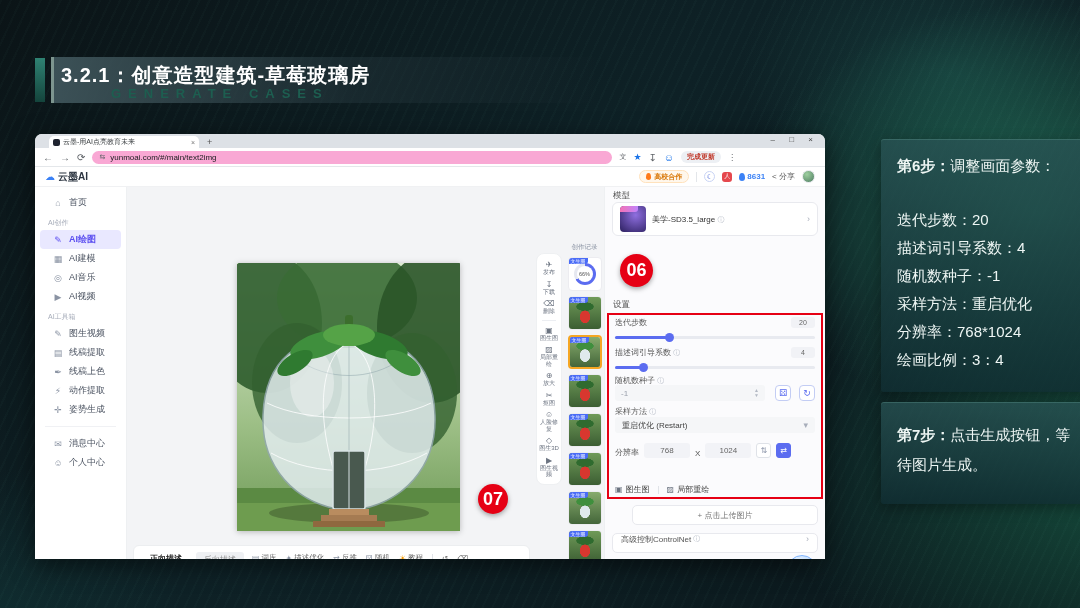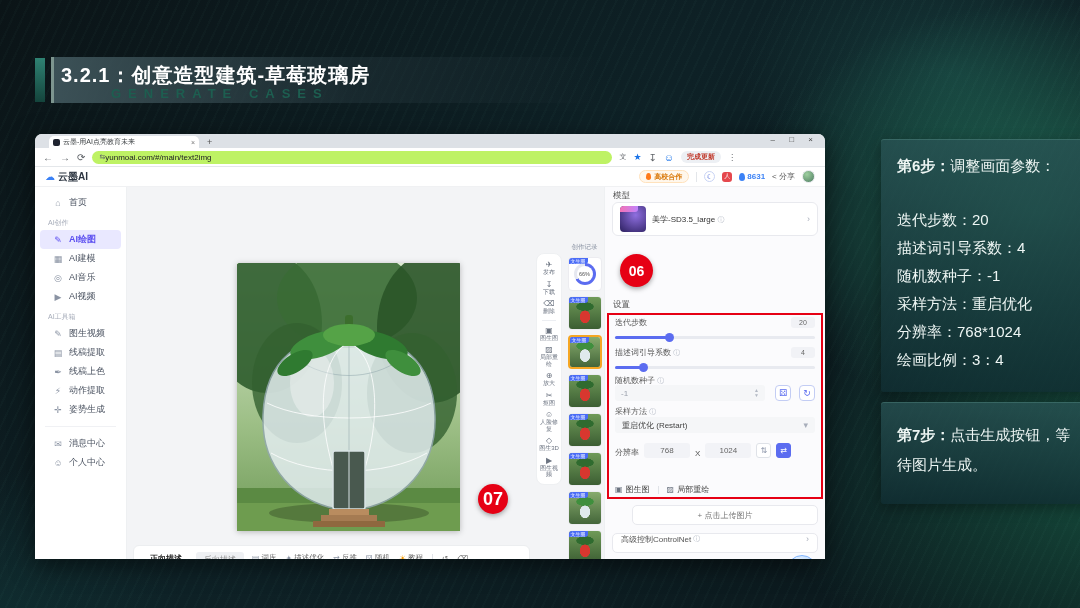--- a/index.html
+++ b/index.html
@@ -25,21 +25,21 @@
   .browser{position:absolute;left:35px;top:134px;width:790px;height:425px;background:#fff;border-radius:7px 7px 0 0;box-shadow:0 6px 24px rgba(0,0,0,.55);overflow:hidden;}
   .tabstrip{position:absolute;left:0;top:0;right:0;height:14px;background:#dde1e6;}
   .tab{position:absolute;left:14px;top:2px;width:150px;height:12px;background:#fff;border-radius:5px 5px 0 0;display:flex;align-items:center;padding:0 4px;gap:3px;}
   .fav{width:7px;height:7px;border-radius:2px;background:#1f2430;flex:none;}
   .tabtitle{font-size:7px;color:#3c4043;white-space:nowrap;overflow:hidden;flex:1;}
   .tabx{font-size:7px;color:#777;}
   .newtab{position:absolute;left:172px;top:3px;font-size:9px;color:#555;}
   .winctl{position:absolute;right:6px;top:1px;font-size:8px;color:#444;letter-spacing:6px;}
   .toolbar{position:absolute;left:0;top:14px;right:0;height:19px;background:#fff;border-bottom:1px solid #e4e7ea;display:flex;align-items:center;padding:0 8px;gap:7px;}
   .navic{font-size:10px;color:#5f6368;}
-  .urlpill{flex:1;height:13px;background:#bef264;border-radius:7px;display:flex;align-items:center;padding:0 7px;max-width:520px;}
+  .urlpill{flex:1;height:13px;background:#f9a8d4;border-radius:7px;display:flex;align-items:center;padding:0 7px;gap:5px;max-width:520px;}
   .urlic{font-size:7px;color:#5f6368;}
   .urltxt{font-size:8px;color:#202124;white-space:nowrap;}
   .star{color:#1a73e8;font-size:9px;}
   .updpill{height:12px;border-radius:6px;background:#edf0f4;color:#c0392b;font-size:7px;display:flex;align-items:center;padding:0 6px;font-weight:bold;}
   .kebab{font-size:8px;color:#5f6368;}
 
   
   .apphdr{position:absolute;left:0;top:33px;right:0;height:20px;background:#fff;border-bottom:1px solid #f0f1f3;display:flex;align-items:center;padding:0 10px;}
   .logo{display:flex;align-items:center;gap:3px;font-size:10px;font-weight:bold;color:#2b3440;}
   .cloud{color:#3b82f6;font-size:10px;}
@@ -492,21 +492,21 @@
             
           </div>
 
         </div>
 
         <div class="redbox" style="left:2px;top:126px;right:2px;height:186px"></div>
       </div>
 
     </div>
 
-    <div class="nbadge" style="left:585px;top:120px;width:33px;height:33px;font-size:14px">06</div>
+    <div class="nbadge" style="left:585px;top:120px;width:33px;height:33px;font-size:18px">06</div>
     <div class="nbadge" style="left:443px;top:350px;width:30px;height:30px;font-size:18px">07</div>
   </div>
 
   <div class="card" style="top:139px;height:253px">
     <div class="ct"><b>第6步：</b><span>调整画面参数：</span></div>
     <div class="lines" style="padding-top:30px">
       <div>迭代步数：20</div>
       <div>描述词引导系数：4</div>
       <div>随机数种子：-1</div>
       <div>采样方法：重启优化</div>

